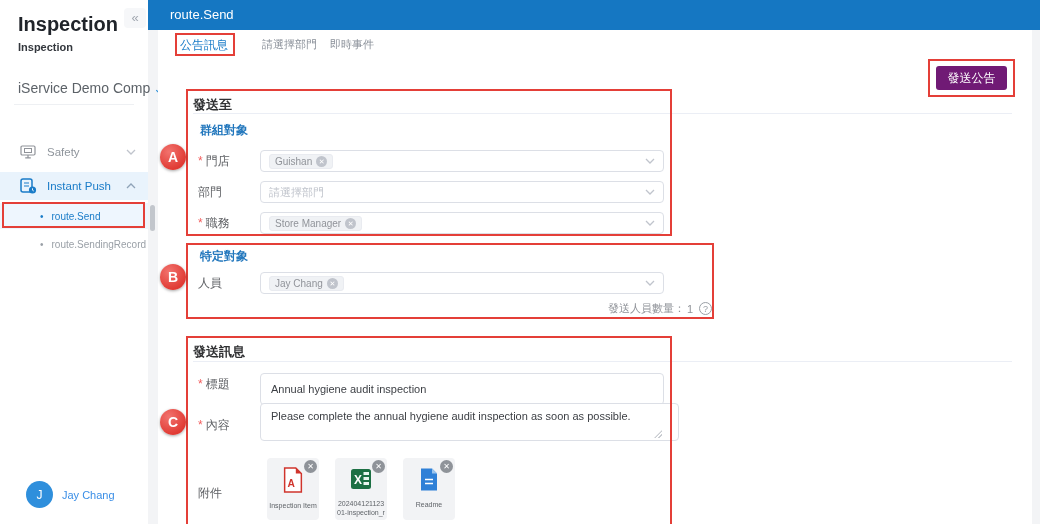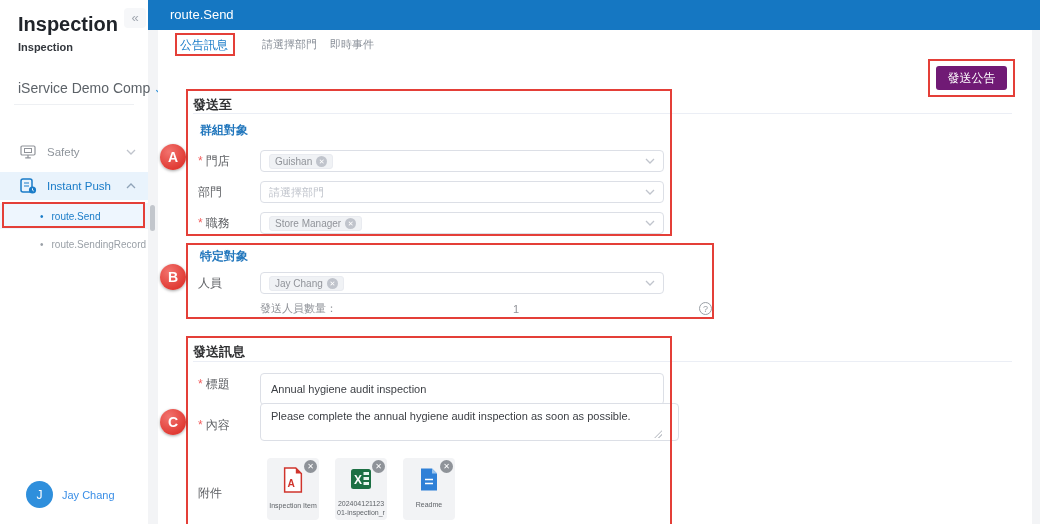--- a/index.html
+++ b/index.html
@@ -56,21 +56,21 @@
   .req { color:#f25d5d; margin-right:3px; }
   .sel { position:absolute; left:102px; width:404px; height:22px; background:#fff; border:1px solid #dcdfe6; border-radius:4px; display:flex; align-items:center; padding:0 8px; cursor:pointer; }
   .sel .ph { font-size:11px; color:#c0c4cc; }
   .sel .arrow { margin-left:auto; display:flex; }
   .tag { display:inline-flex; align-items:center; gap:4px; background:#f0f2f5; border:1px solid #e9ebf0; border-radius:3px; padding:1px 5px; font-size:10px; color:#909399; }
   .tag-x { width:11px; height:11px; border-radius:50%; background:#c0c4cc; color:#fff; font-size:7px; line-height:11px; text-align:center; cursor:pointer; }
   .txt-input { position:absolute; left:102px; width:404px; height:32px; border:1px solid #dcdfe6; border-radius:4px; font-size:11px; color:#3c3f44; padding:0 10px; font-family:inherit; }
   .txt-area-wrap { position:absolute; left:102px; width:404px; height:38px; }
   .txt-area { width:419px; height:38px; border:1px solid #dcdfe6; border-radius:4px; font-size:11px; color:#3c3f44; padding:5px 10px; resize:none; font-family:inherit; line-height:1.35; }
   .resize-handle { position:absolute; right:2px; bottom:3px; width:8px; height:8px; background:repeating-linear-gradient(135deg, transparent 0 2px, #c9ccd1 2px 3.2px); clip-path:polygon(100% 0,100% 100%,0 100%); }
-  .count-row { position:absolute; left:102px; top:243px; width:452px; display:flex; justify-content:space-between; align-items:center; gap:24px; }
+  .count-row { position:absolute; left:102px; top:243px; width:452px; display:flex; justify-content:flex-end; align-items:center; gap:6px; }
   .count-text { font-size:11px; color:#909399; }
   .help-icon { width:13px; height:13px; border:1px solid #9aa0a6; border-radius:50%; font-size:9px; color:#9aa0a6; line-height:12px; text-align:center; cursor:pointer; }
 
   
   .att-card { position:absolute; top:400px; width:52px; height:62px; background:#f2f3f5; border-radius:4px; display:flex; flex-direction:column; align-items:center; padding-top:9px; }
   #att-0 { left:109px; } #att-1 { left:177px; } #att-2 { left:245px; }
   .att-close { position:absolute; top:2px; right:2px; width:13px; height:13px; border-radius:50%; background:#8f9399; color:#fff; font-size:8px; line-height:13px; text-align:center; cursor:pointer; }
   .att-name { margin-top:4px; font-size:7px; color:#5f6368; text-align:center; line-height:1.3; word-break:break-all; padding:0 2px; max-height:19px; overflow:hidden; }
 
   

